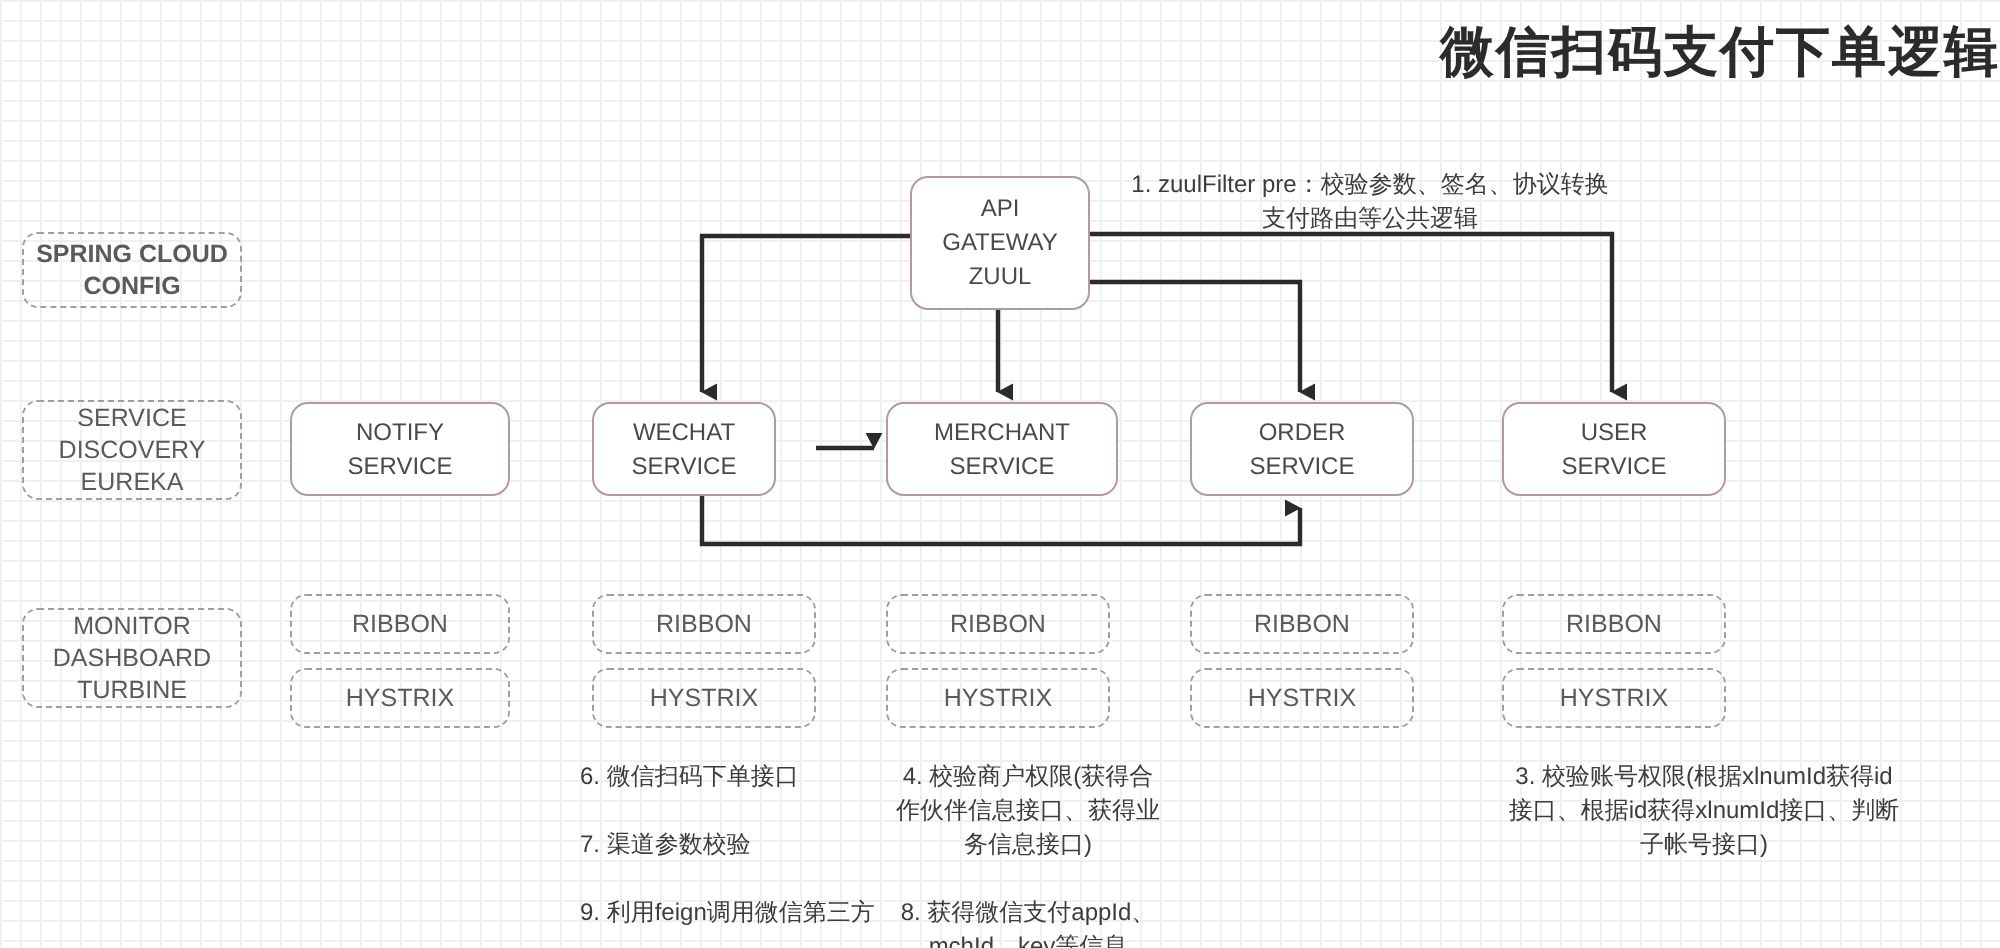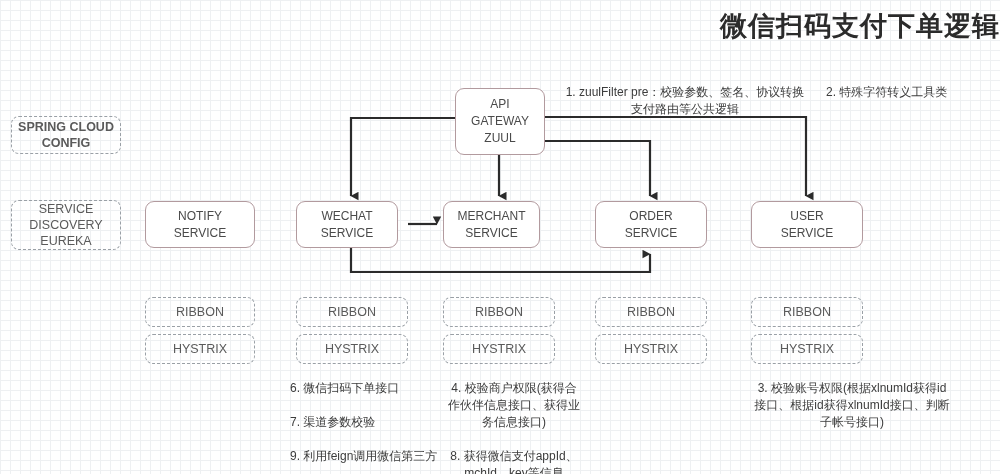--- a/index.html
+++ b/index.html
@@ -113,38 +113,43 @@
     <span style="white-space: pre-line; font-weight: bold;">SPRING CLOUD
 CONFIG</span>
   </div>
 
   <div class="node dashed-node" style="left:11px;top:200px;width:110px;height:50px;">
     <span style="white-space: pre-line;">SERVICE
 DISCOVERY
 EUREKA</span>
   </div>
 
+  <div class="node dashed-node" style="left:11px;top:304px;width:110px;height:50px;">
+    <span style="white-space: pre-line;">MONITOR
+DASHBOARD
+TURBINE</span>
+  </div>
 
   <div class="node solid-node" style="left:455px;top:88px;width:90px;height:67px;">
     <span style="white-space: pre-line;">API
 GATEWAY
 ZUUL</span>
   </div>
 
   <div class="node solid-node" style="left:145px;top:201px;width:110px;height:47px;text-align:center;">
     <span style="white-space: pre-line;">NOTIFY
 SERVICE</span>
   </div>
 
-  <div class="node solid-node" style="left:296px;top:201px;width:102px;height:47px;">
+  <div class="node solid-node" style="left:296px;top:201px;width:92px;height:47px;">
     <span style="white-space: pre-line;">WECHAT
 SERVICE</span>
   </div>
 
-  <div class="node solid-node" style="left:443px;top:201px;width:97px;height:47px;">
+  <div class="node solid-node" style="left:443px;top:201px;width:116px;height:47px;">
     <span style="white-space: pre-line;">MERCHANT
 SERVICE</span>
   </div>
 
   <div class="node solid-node" style="left:595px;top:201px;width:112px;height:47px;">
     <span style="white-space: pre-line;">ORDER
 SERVICE</span>
   </div>
 
   <div class="node solid-node" style="left:751px;top:201px;width:112px;height:47px;">
@@ -180,21 +185,20 @@
   <div class="node dashed-node" style="left:595px;top:334px;width:112px;height:30px;">
     <span style="white-space: pre-line;">HYSTRIX</span>
   </div>
   <div class="node dashed-node" style="left:751px;top:334px;width:112px;height:30px;">
     <span style="white-space: pre-line;">HYSTRIX</span>
   </div>
 
   <div class="anno center" style="left: 560px; top: 84px; width: 250px; white-space: pre-line;">1. zuulFilter pre：校验参数、签名、协议转换
 支付路由等公共逻辑</div>
 
-  <div class="anno left" style="left: 826px; top: 84px; width: 174px; white-space: pre-line;">2. 特殊字符转义工具类</div>
 
 
   <div class="anno left" style="left: 290px; top: 380px; width: 150px; white-space: pre-line;">6. 微信扫码下单接口
 
 7. 渠道参数校验
 
 9. 利用feign调用微信第三方</div>
 
   <div class="anno center" style="left: 434px; top: 380px; width: 160px; white-space: pre-line;">4. 校验商户权限(获得合
 作伙伴信息接口、获得业

